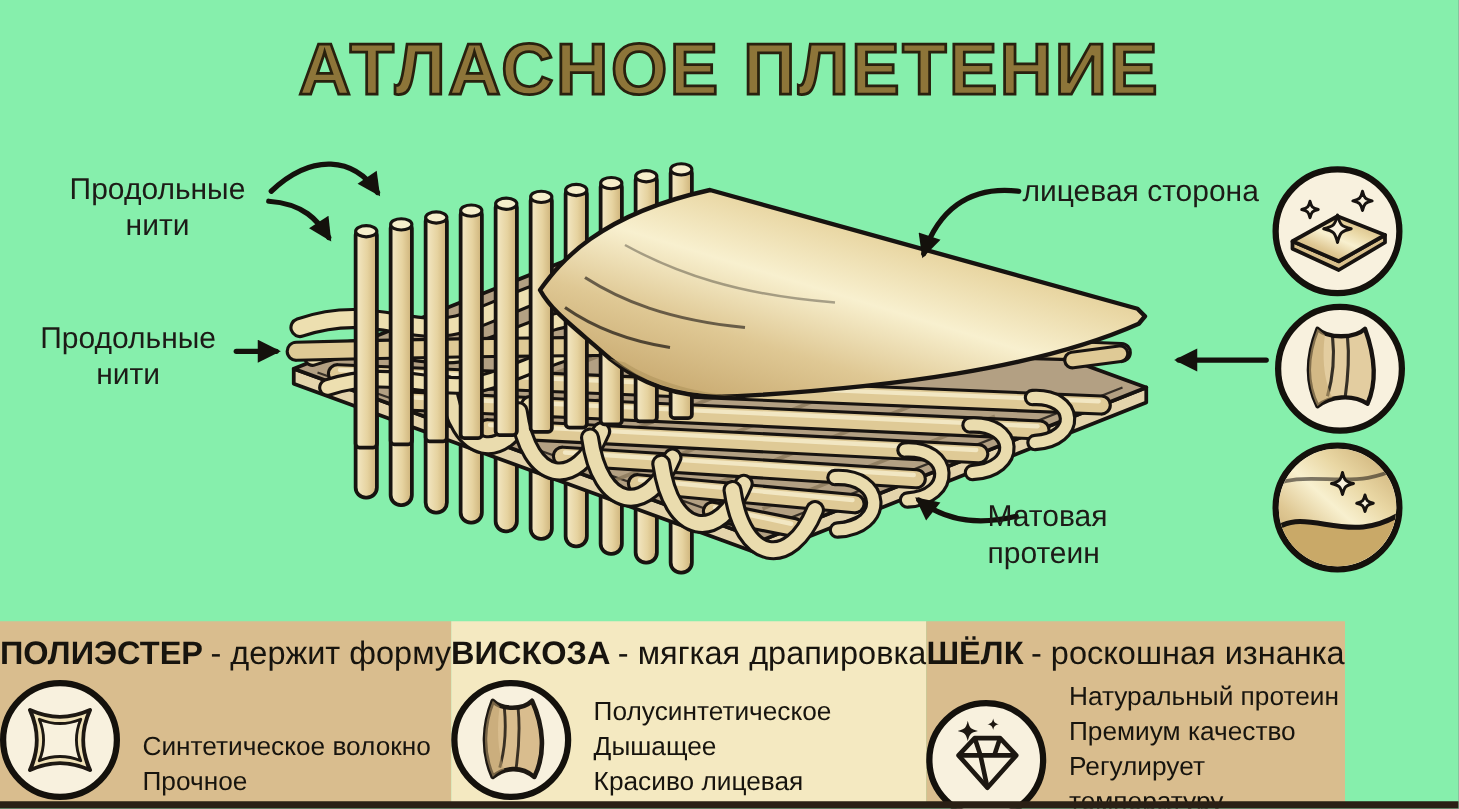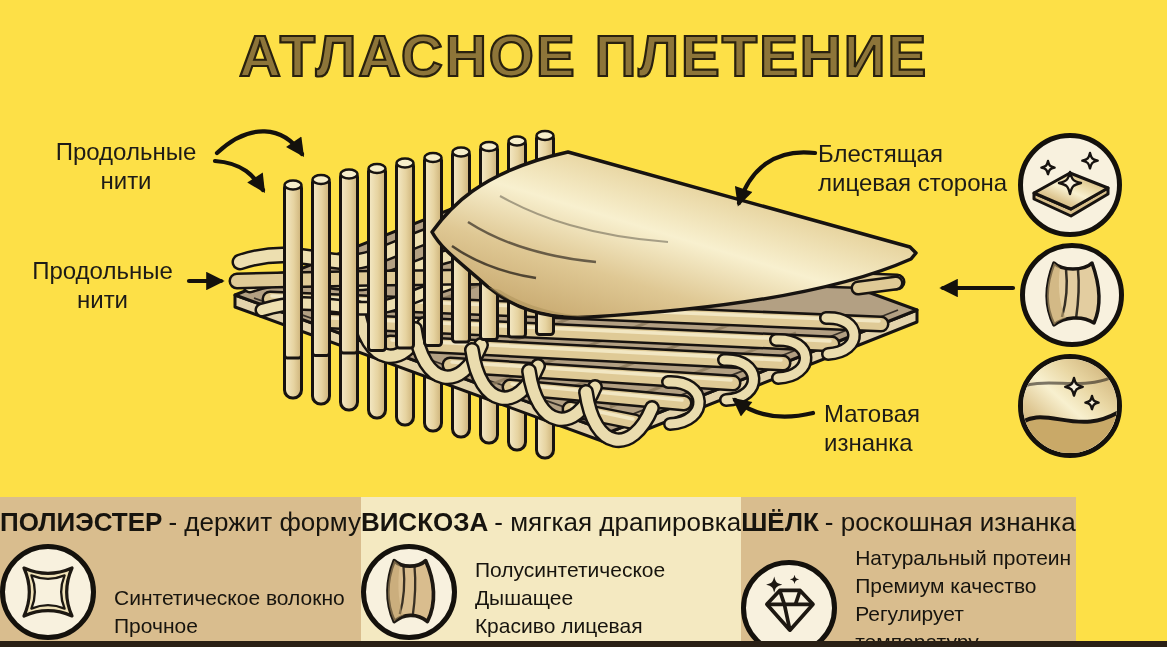--- a/index.html
+++ b/index.html
@@ -1,33 +1,33 @@
 <!DOCTYPE html>
 <html><head>
 <meta charset="utf-8">
 <style>
   html,body{margin:0;padding:0;background:#888;}
   .canvas{
     position:relative;width:1167px;height:647px;margin:0 auto;
-    background:#fde047;overflow:hidden;
+    background:#86efac;overflow:hidden;
     font-family:"Liberation Sans","DejaVu Sans",sans-serif;
     color:#1d1b17;
   }
   .title{
     position:absolute;top:22px;left:0;width:100%;
     text-align:center;font-size:58px;font-weight:700;letter-spacing:2px;
     color:#8d7539;-webkit-text-stroke:2.2px #29210e;
   }
   .scene{position:absolute;left:0;top:0;width:1167px;height:647px;pointer-events:none;}
   .lbl{position:absolute;font-size:24px;line-height:29px;font-weight:400;}
   .lbl-right{text-align:center;}
   .lbl-warp{left:40px;top:137px;width:172px;}
   .lbl-weft{left:20px;top:256px;width:165px;}
   .lbl-face{left:818px;top:139px;width:210px;}
-  .lbl-back{left:824px;top:399px;width:170px;}
+  .lbl-back{left:790px;top:399px;width:170px;}
   .side-circle{
     position:absolute;width:104px;height:104px;box-sizing:border-box;
     border:5px solid #14110c;border-radius:50%;background:#f8f1de;overflow:hidden;
   }
   .side-circle svg{position:absolute;left:-5px;top:-5px;}
   .sc1{left:1018px;top:133px;}
   .sc2{left:1020px;top:243px;}
   .sc3{left:1018px;top:354px;}
   .materials{position:absolute;left:0;top:497px;width:1002px;height:145px;display:flex;}
   .mat-col{width:389px;height:145px;box-sizing:border-box;padding-top:10px;}
@@ -223,26 +223,25 @@
 
   <div class="lbl lbl-right lbl-warp">
     <div>Продольные</div>
     <div>нити</div>
   </div>
   <div class="lbl lbl-right lbl-weft">
     <div>Продольные</div>
     <div>нити</div>
   </div>
   <div class="lbl lbl-face">
-    <div>Блестящая</div>
     <div>лицевая сторона</div>
   </div>
   <div class="lbl lbl-back">
     <div>Матовая</div>
-    <div>изнанка</div>
+    <div>протеин</div>
   </div>
 
   <div class="side-circle sc1">
     <svg width="104" height="104" viewBox="0 0 104 104">
       <path d="M16,60 L53,76 L90,55 L90,61 L53,83 L16,66 Z" fill="#d9c08c" stroke="#171310" stroke-width="3" stroke-linejoin="round"></path>
       <path d="M16,60 L52,40 L90,55 L53,76 Z" fill="url(#sheetGrad)" stroke="#171310" stroke-width="3" stroke-linejoin="round"></path>
       <g fill="#f8f1dd" stroke="#171310" stroke-width="2.4" stroke-linejoin="round">
         <path d="M52,39 C54,47 55,48 63,50 C55,52 54,53 52,61 C50,53 49,52 41,50 C49,48 50,47 52,39 Z"></path>
         <path d="M30,28 C31.2,32.8 31.8,33.4 36.6,34.6 C31.8,35.8 31.2,36.4 30,41.2 C28.8,36.4 28.2,35.8 23.4,34.6 C28.2,33.4 28.8,32.8 30,28 Z"></path>
         <path d="M72,20 C73.4,25.6 74.1,26.3 79.7,27.7 C74.1,29.1 73.4,29.8 72,35.4 C70.6,29.8 69.9,29.1 64.3,27.7 C69.9,26.3 70.6,25.6 72,20 Z"></path>

